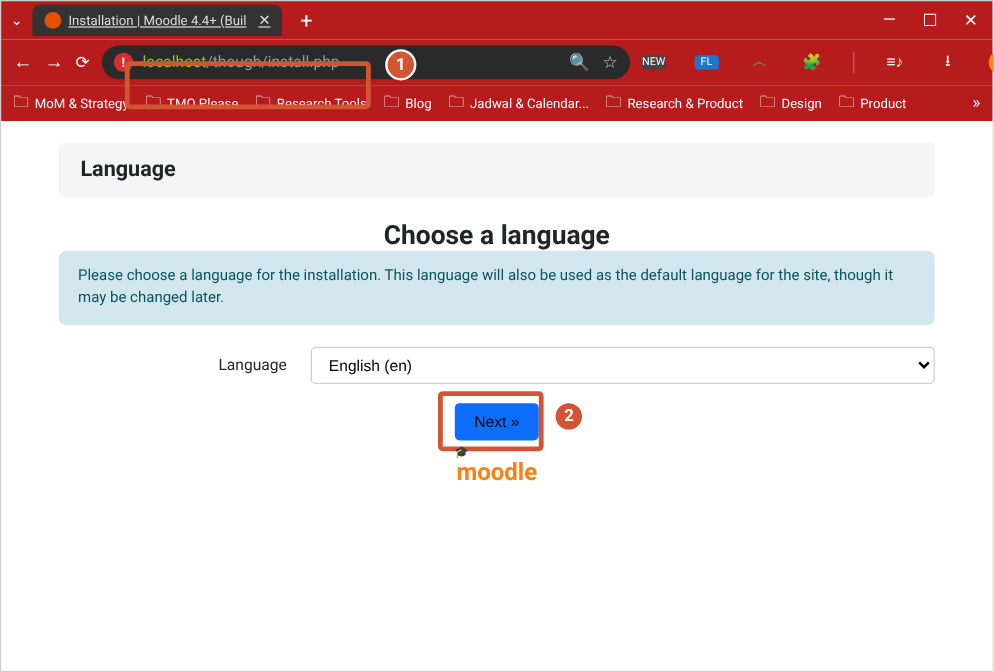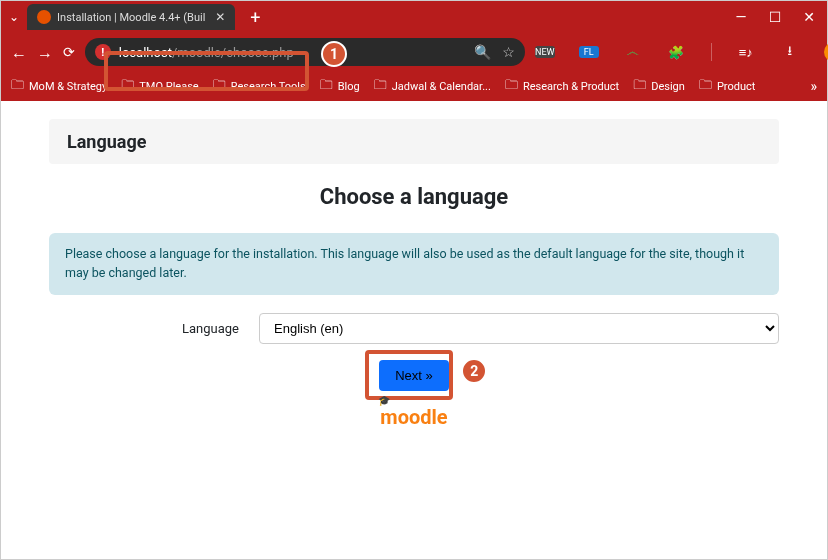--- a/index.html
+++ b/index.html
@@ -36,20 +36,21 @@
     background: #333;
     color: #ddd;
     height: 26px;
     border-radius: 6px 6px 0 0;
     padding: 0 10px;
     display: flex;
     align-items: center;
     font-size: 11px;
     gap: 6px;
     max-width: 210px;
+    text-decoration: underline;
   }
   .tab .favicon {
     width: 14px; height: 14px; border-radius: 50%;
     background: #e65100;
     display:inline-block;
   }
   .tab .close { font-size: 12px; color:#ddd; margin-left:4px;}
   .tab-add {
     color: #fff;
     font-size: 18px;
@@ -82,21 +83,21 @@
     padding: 0 10px;
     color: #ccc;
     font-size: 13px;
     position: relative;
   }
   .addr-bar .site-icon {
     width:16px;height:16px;border-radius:50%;
     background:#d32f2f;color:#fff;display:flex;align-items:center;justify-content:center;
     font-size:11px;font-weight:bold;margin-right:8px;
   }
-  .addr-text .host { color:#ffffff;text-align:right; }
+  .addr-text .host { color:#84cc16;text-align:right; }
   .addr-text .path { color:#999; }
   .addr-right { margin-left:auto; display:flex; gap:10px; align-items:center; font-size:14px;}
   .toolbar-icons { display:flex; gap:24px; align-items:center; margin-left:auto; font-size:13px;}
   .ti { display:inline-flex; align-items:center; justify-content:center; width:20px;}
   .pill { background:#444;border-radius:3px;padding:1px 4px;font-size:9px;}
   .pill.blue{background:#1976d2;}
   .avatar { width:20px;height:20px;border-radius:50%;background:#fb8c00;display:flex;align-items:center;justify-content:center;font-size:11px;color:#fff;}
   .divider-v { width:1px;height:18px;background:rgba(255,255,255,0.3);}
 
   
@@ -134,21 +135,21 @@
     margin-bottom: 20px;
   }
   .lang-card h2 {
     font-size: 18px;
     font-weight: 700;
   }
   .choose-title {
     text-align:center;
     font-size: 22px;
     font-weight: 700;
-    margin: 12px 0 24px 0;
+    margin: 12px 0 0 0;
   }
   .info-box {
     background:#d1e7ed;
     color:#0c5460;
     border-radius:6px;
     padding: 12px 16px;
     font-size: 12.5px;
     line-height: 1.5;
     margin-bottom: 18px;
   }
@@ -238,21 +239,21 @@
   </div>
 
   <div class="addr-row">
     <span class="nav-btn">←</span>
     <span class="nav-btn">→</span>
     <span class="nav-btn reload">⟳</span>
 
     <div class="addr-bar">
       <span class="site-icon">!</span>
       <span class="addr-text">
-        <span class="host">localhost</span><span class="path">/moodle/choose.php</span>
+        <span class="host">localhost</span><span class="path">/though/install.php</span>
       </span>
       <span class="addr-right">
         <span>🔍</span>
         <span>☆</span>
       </span>
     </div>
 
     <div class="toolbar-icons">
       <span class="ti pill">NEW</span>
       <span class="ti pill blue">FL</span>

